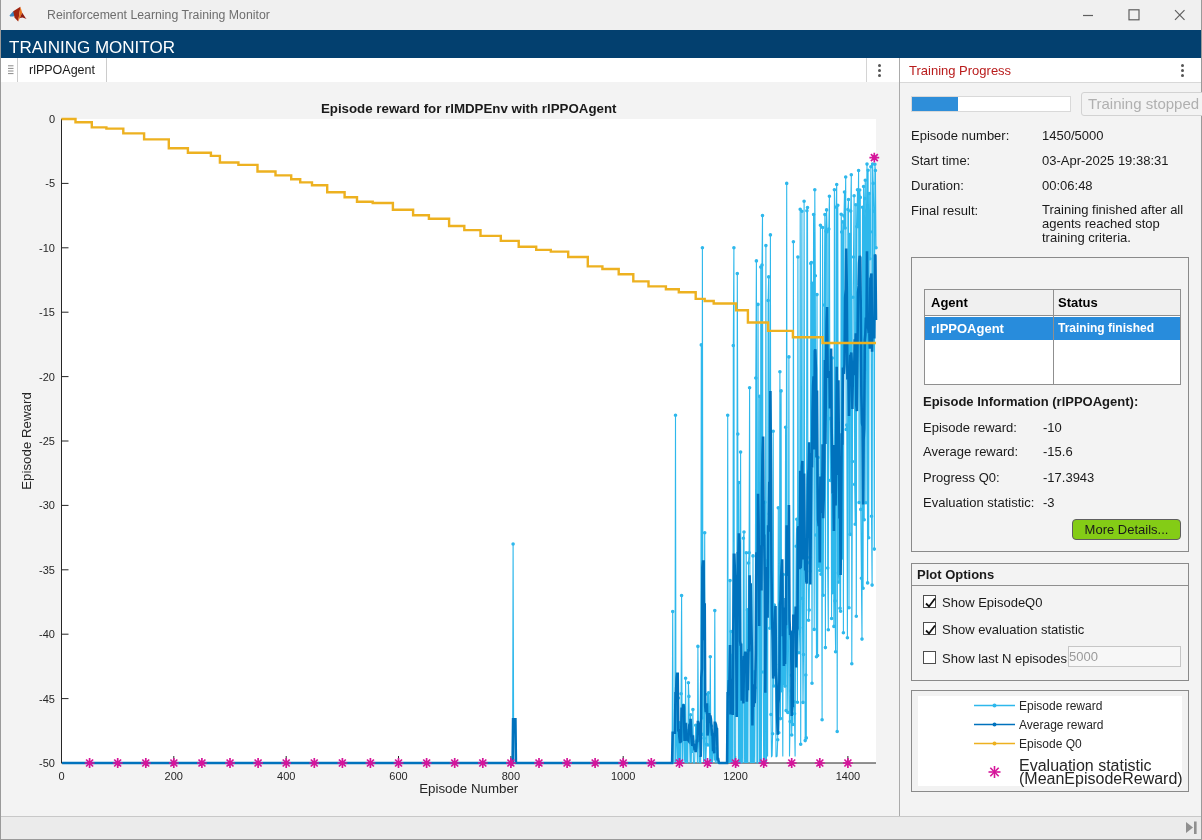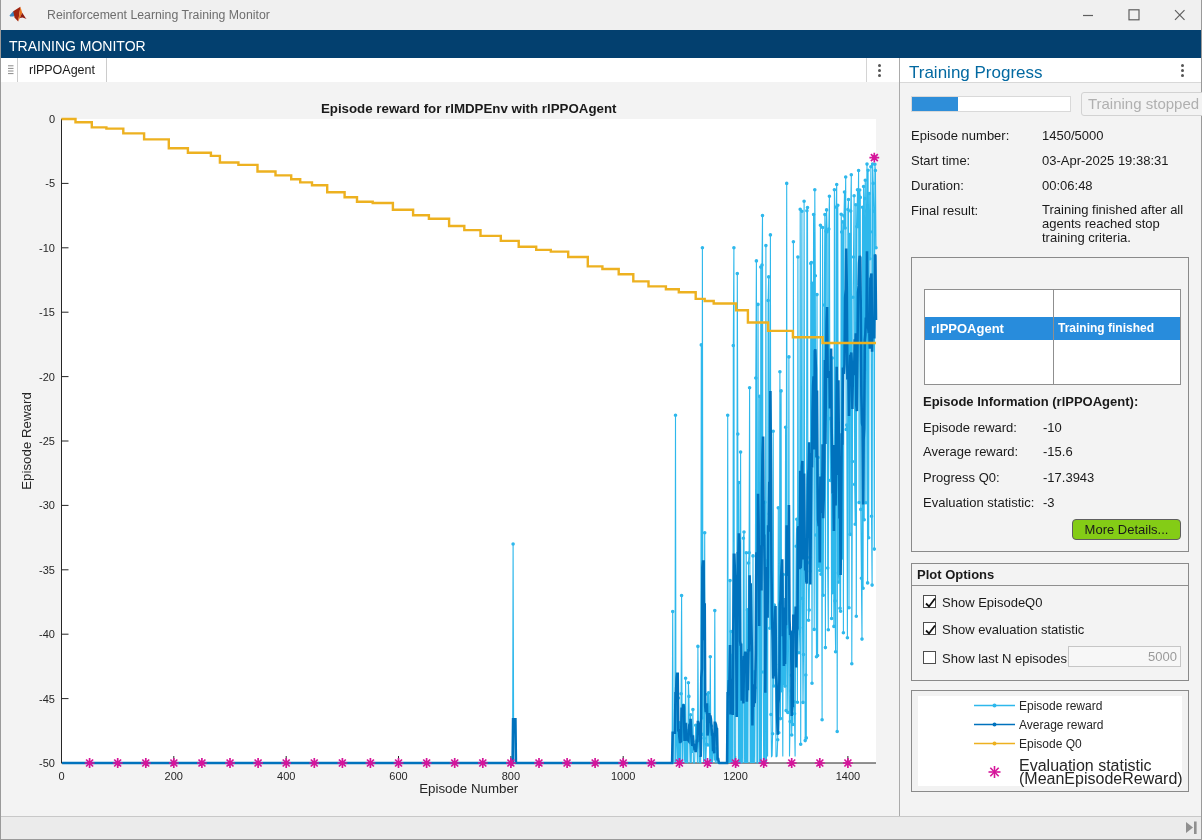--- a/index.html
+++ b/index.html
@@ -2,29 +2,29 @@
 <html><head>
 <meta charset="utf-8">
 <style>
 * { margin:0; padding:0; box-sizing:border-box; }
 html,body { width:1202px; height:840px; overflow:hidden; }
 body { font-family:"Liberation Sans", sans-serif; background:#f3f3f3; position:relative; }
 .win { position:absolute; inset:0; border:1px solid #9a9a9a; }
 .titlebar { position:absolute; left:1px; top:0; right:1px; height:30px; background:#f0f0f0; }
 .titletext { position:absolute; left:30px; top:8px; font-size:12.3px; color:#6e6e6e;margin-left:16px; }
 .navy { position:absolute; left:1px; right:1px; top:30px; height:28px; background:#03406f; }
-.navy span { position:absolute; left:8px; top:7.5px; color:#fff; font-size:14px; font-weight:normal; letter-spacing:0; }
+.navy span { position:absolute; left:8px; top:7.5px; color:#fff; font-size:17px; font-weight:normal; letter-spacing:0; }
 .tabstrip { position:absolute; left:1px; top:58px; width:898px; height:24px; background:#ffffff; }
 .tab { position:absolute; left:16px; top:0; width:90px; height:24px; border-left:1px solid #cccccc; border-right:1px solid #cccccc; text-align:center; font-size:12.5px; color:#1a1a1a; line-height:24px; background:#fff; }
 .sep { position:absolute; top:0; width:1px; height:24px; background:#d4d4d4; }
 .content-l { position:absolute; left:1px; top:82px; width:898px; height:734px; background:#f3f3f3; }
 .divider { position:absolute; left:899px; top:58px; width:1px; height:758px; background:#ababab; }
 .rpanel { position:absolute; left:900px; top:58px; width:301px; height:758px; background:#f3f3f3; }
 .rhead { position:absolute; left:0; top:0; width:100%; height:25px; background:#ffffff; border-bottom:1px solid #d8d8d8; }
-.rhead span { position:absolute; left:9px; top:5px; font-size:17px; color:#0369a1; }
+.rhead span { position:absolute; left:9px; top:5px; font-size:13px; color:#b91c1c; }
 .dots3 { position:absolute; width:3px; height:13px; }
 .dots3 i { position:absolute; left:0; width:3px; height:3px; border-radius:50%; background:#555; }
 .statusbar { position:absolute; left:1px; right:1px; top:816px; height:23px; background:#ebebeb; border-top:1px solid #c8c8c8; }
 .label { position:absolute; font-size:13px; color:#1a1a1a; }
 .grp { position:absolute; left:11px; width:278px; border:1px solid #8a8a8a; background:#f3f3f3; }
 .grp .gt { display:block; font-weight:bold; font-size:13px; color:#1a1a1a; padding:3px 0 3px 5px; border-bottom:1px solid #8f8f8f; }
 .cb { position:absolute; width:13px; height:13px; background:#fff; border:1px solid #4d4d4d; }
 .btn { position:absolute; background:#84cc16; border:1px solid #5f5f5f; border-radius:4px; font-size:13px; color:#1a1a1a; text-align:center; }
 svg text.tk { font-size:11px; fill:#262626; font-family:"Liberation Sans",sans-serif; }
 svg text.axl { font-size:13.3px; fill:#262626; font-family:"Liberation Sans",sans-serif; }
@@ -147,20 +147,24 @@
   <div class="label" style="left:11px;top:95px">Start time:</div>
   <div class="label" style="left:142px;top:95px">03-Apr-2025 19:38:31</div>
   <div class="label" style="left:11px;top:120px">Duration:</div>
   <div class="label" style="left:142px;top:120px">00:06:48</div>
   <div class="label" style="left:11px;top:145px">Final result:</div>
   <div class="label" style="left:142px;top:145px;width:152px;line-height:13.8px">Training finished after all agents reached stop training criteria.</div>
 
   <div class="grp" style="top:199px;height:295px">
 
     <div style="position:absolute;left:12px;top:31px;width:257px;height:96px;background:#fff;border:1px solid #8f8f8f">
+      <div style="position:absolute;left:0;top:0;width:100%;height:26px;background:#f0f0f0;border-bottom:1px solid #8f8f8f">
+        <span style="position:absolute;left:6px;top:5px;font-weight:bold;font-size:13px">Agent</span>
+        <span style="position:absolute;left:133px;top:5px;font-weight:bold;font-size:13px">Status</span>
+      </div>
       <div style="position:absolute;left:0;top:27px;width:100%;height:23px;background:#288cdc">
         <span style="position:absolute;left:6px;top:4px;font-weight:bold;font-size:13px;color:#fff">rlPPOAgent</span>
         <span style="position:absolute;left:133px;top:4px;font-weight:bold;font-size:12px;color:#fff">Training finished</span>
       </div>
       <div style="position:absolute;left:128px;top:0;width:1px;height:100%;background:#8f8f8f"></div>
     </div>
     <div class="label" style="left:11px;top:136px;font-weight:bold">Episode Information (rlPPOAgent):</div>
     <div class="label" style="left:11px;top:162px">Episode reward:</div>
     <div class="label" style="left:131px;top:162px">-10</div>
     <div class="label" style="left:11px;top:186px">Average reward:</div>
@@ -177,21 +181,21 @@
     <div class="cb" style="left:11px;top:31px"><svg width="13" height="13" viewBox="0 0 13 13">
           <path d="M2 6.5 L5 9.5 L11 1.5" stroke="#111" stroke-width="1.8" fill="none"></path>
         </svg></div>
     <div class="label" style="left:30px;top:31px">Show EpisodeQ0</div>
     <div class="cb" style="left:11px;top:58px"><svg width="13" height="13" viewBox="0 0 13 13">
           <path d="M2 6.5 L5 9.5 L11 1.5" stroke="#111" stroke-width="1.8" fill="none"></path>
         </svg></div>
     <div class="label" style="left:30px;top:58px">Show evaluation statistic</div>
     <div class="cb" style="left:11px;top:87px"></div>
     <div class="label" style="left:30px;top:87px">Show last N episodes</div>
-    <div style="position:absolute;left:156px;top:82px;width:113px;height:21px;background:#f7f7f7;border:1px solid #c6c6c6;font-size:13px;color:#9a9a9a;text-align:right;line-height:20px;padding-right:3px">5000</div>
+    <div style="position:absolute;left:156px;top:82px;width:113px;height:21px;background:#f7f7f7;border:1px solid #c6c6c6;font-size:13px;color:#9a9a9a;text-align:left;line-height:20px;padding-right:3px">5000</div>
   </div>
 
   <div class="grp" style="top:632px;height:102px;background:#f2f2f2">
     <div style="position:absolute;left:6px;top:5px;right:6px;bottom:5px;background:#fff"></div>
     <svg width="276" height="100" viewBox="0 0 276 100" style="position:absolute;left:0;top:0">
       <line x1="62" y1="14.5" x2="103" y2="14.5" stroke="#2eb8ec" stroke-width="1.6"></line>
       <circle cx="82.5" cy="14.5" r="2" fill="#2eb8ec"></circle>
       <line x1="62" y1="33.5" x2="103" y2="33.5" stroke="#0072bd" stroke-width="1.6"></line>
       <circle cx="82.5" cy="33.5" r="2" fill="#0072bd"></circle>
       <line x1="62" y1="52.5" x2="103" y2="52.5" stroke="#edb120" stroke-width="1.6"></line>

